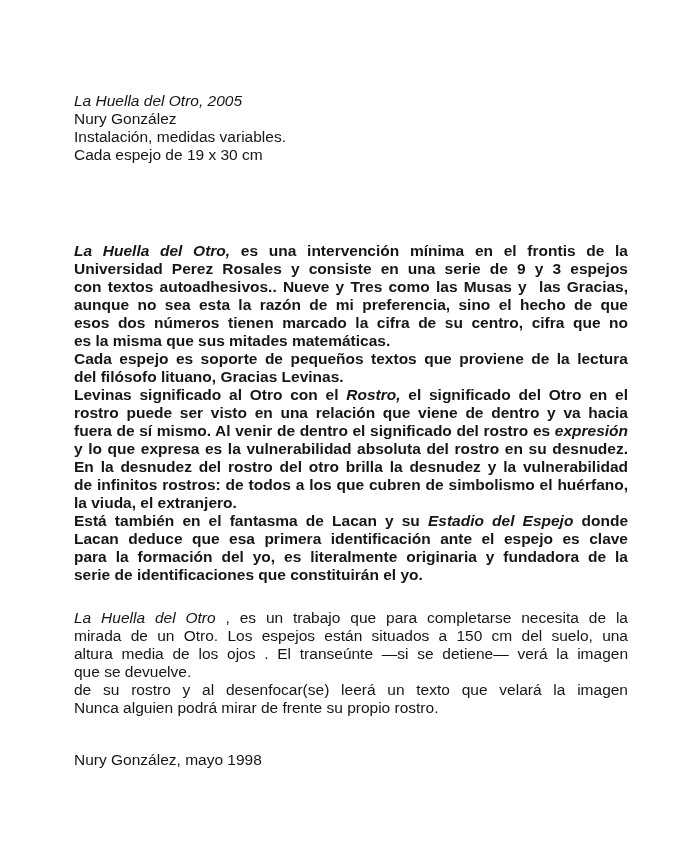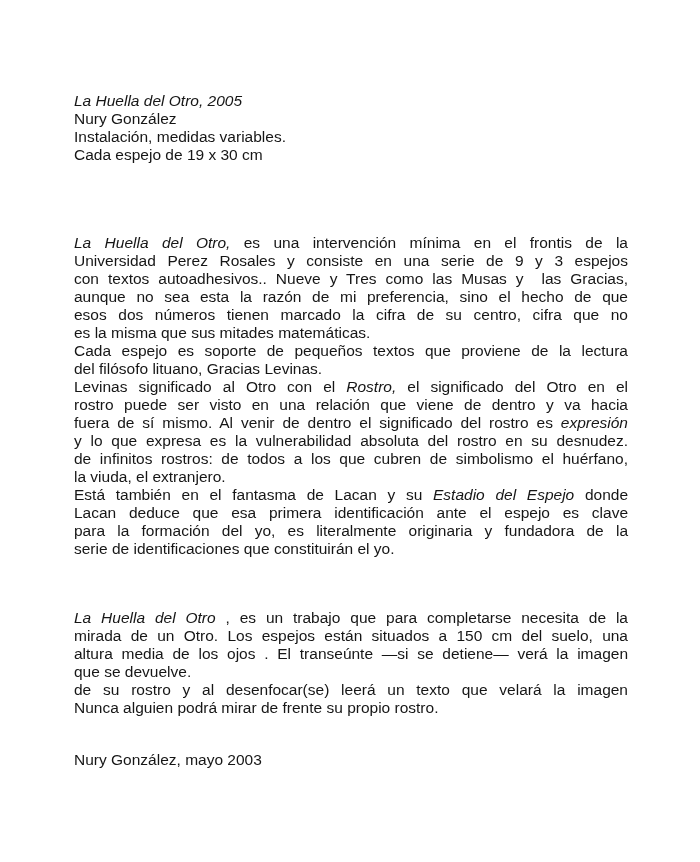--- a/index.html
+++ b/index.html
@@ -27,21 +27,21 @@
     text-align: left;
   }
   .line.stretch {
     text-align: justify;
     text-align-last: justify;
   }
   .it {
     font-style: italic;
   }
   .block-title    { top: 92px; }
-  .block-state1   { top: 234px; }
+  .block-state1   { top: 242px; font-weight: bold; }
   .block-state2   { top: 609px; }
   .block-sig      { top: 751px; font-size: 15.5px; line-height: 18px; }
 </style>
 </head>
 <body>
 
 <div class="page">
 
   <div class="text-col block-title">
       <div class="line"><span class="it">La Huella del Otro, 2005</span></div>
@@ -56,32 +56,33 @@
       <div class="line stretch"><span>con textos autoadhesivos.. Nueve y Tres como las Musas y&nbsp; las Gracias,</span></div>
       <div class="line stretch"><span>aunque no sea esta la razón de mi preferencia, sino el hecho de que</span></div>
       <div class="line stretch"><span>esos dos números tienen marcado la cifra de su centro, cifra que no</span></div>
       <div class="line"><span>es la misma que sus mitades matemáticas.</span></div>
       <div class="line stretch"><span>Cada espejo es soporte de pequeños textos que proviene de la lectura</span></div>
       <div class="line"><span>del filósofo lituano, Gracias Levinas.</span></div>
       <div class="line stretch"><span>Levinas significado al Otro con el </span><span class="it">Rostro,</span><span> el significado del Otro en el</span></div>
       <div class="line stretch"><span>rostro puede ser visto en una relación que viene de dentro y va hacia</span></div>
       <div class="line stretch"><span>fuera de sí mismo. Al venir de dentro el significado del rostro es </span><span class="it">expresión</span></div>
       <div class="line stretch"><span>y lo que expresa es la vulnerabilidad absoluta del rostro en su desnudez.</span></div>
+      <div class="line stretch"><span>En la desnudez del rostro del otro brilla la desnudez y la vulnerabilidad</span></div>
       <div class="line stretch"><span>de infinitos rostros: de todos a los que cubren de simbolismo el huérfano,</span></div>
       <div class="line"><span>la viuda, el extranjero.</span></div>
       <div class="line stretch"><span>Está también en el fantasma de Lacan y su </span><span class="it">Estadio del Espejo</span><span> donde</span></div>
       <div class="line stretch"><span>Lacan deduce que esa primera identificación ante el espejo es clave</span></div>
       <div class="line stretch"><span>para la formación del yo, es literalmente originaria y fundadora de la</span></div>
       <div class="line"><span>serie de identificaciones que constituirán el yo.</span></div>
     </div>
 
   <div class="text-col block-state2">
       <div class="line stretch"><span class="it">La Huella del Otro</span><span> , es un trabajo que para completarse necesita de la</span></div>
       <div class="line stretch"><span>mirada de un Otro. Los espejos están situados a 150 cm del suelo, una</span></div>
       <div class="line stretch"><span>altura media de los ojos . El transeúnte —si se detiene— verá la imagen</span></div>
       <div class="line"><span>que se devuelve.</span></div>
       <div class="line stretch"><span>de su rostro y al desenfocar(se) leerá un texto que velará la imagen</span></div>
       <div class="line"><span>Nunca alguien podrá mirar de frente su propio rostro.</span></div>
     </div>
 
-  <div class="text-col block-sig">Nury González, mayo 2003</div>
+  <div class="text-col block-sig">Nury González, mayo 1998</div>
 
 </div>
 
 </body></html>

